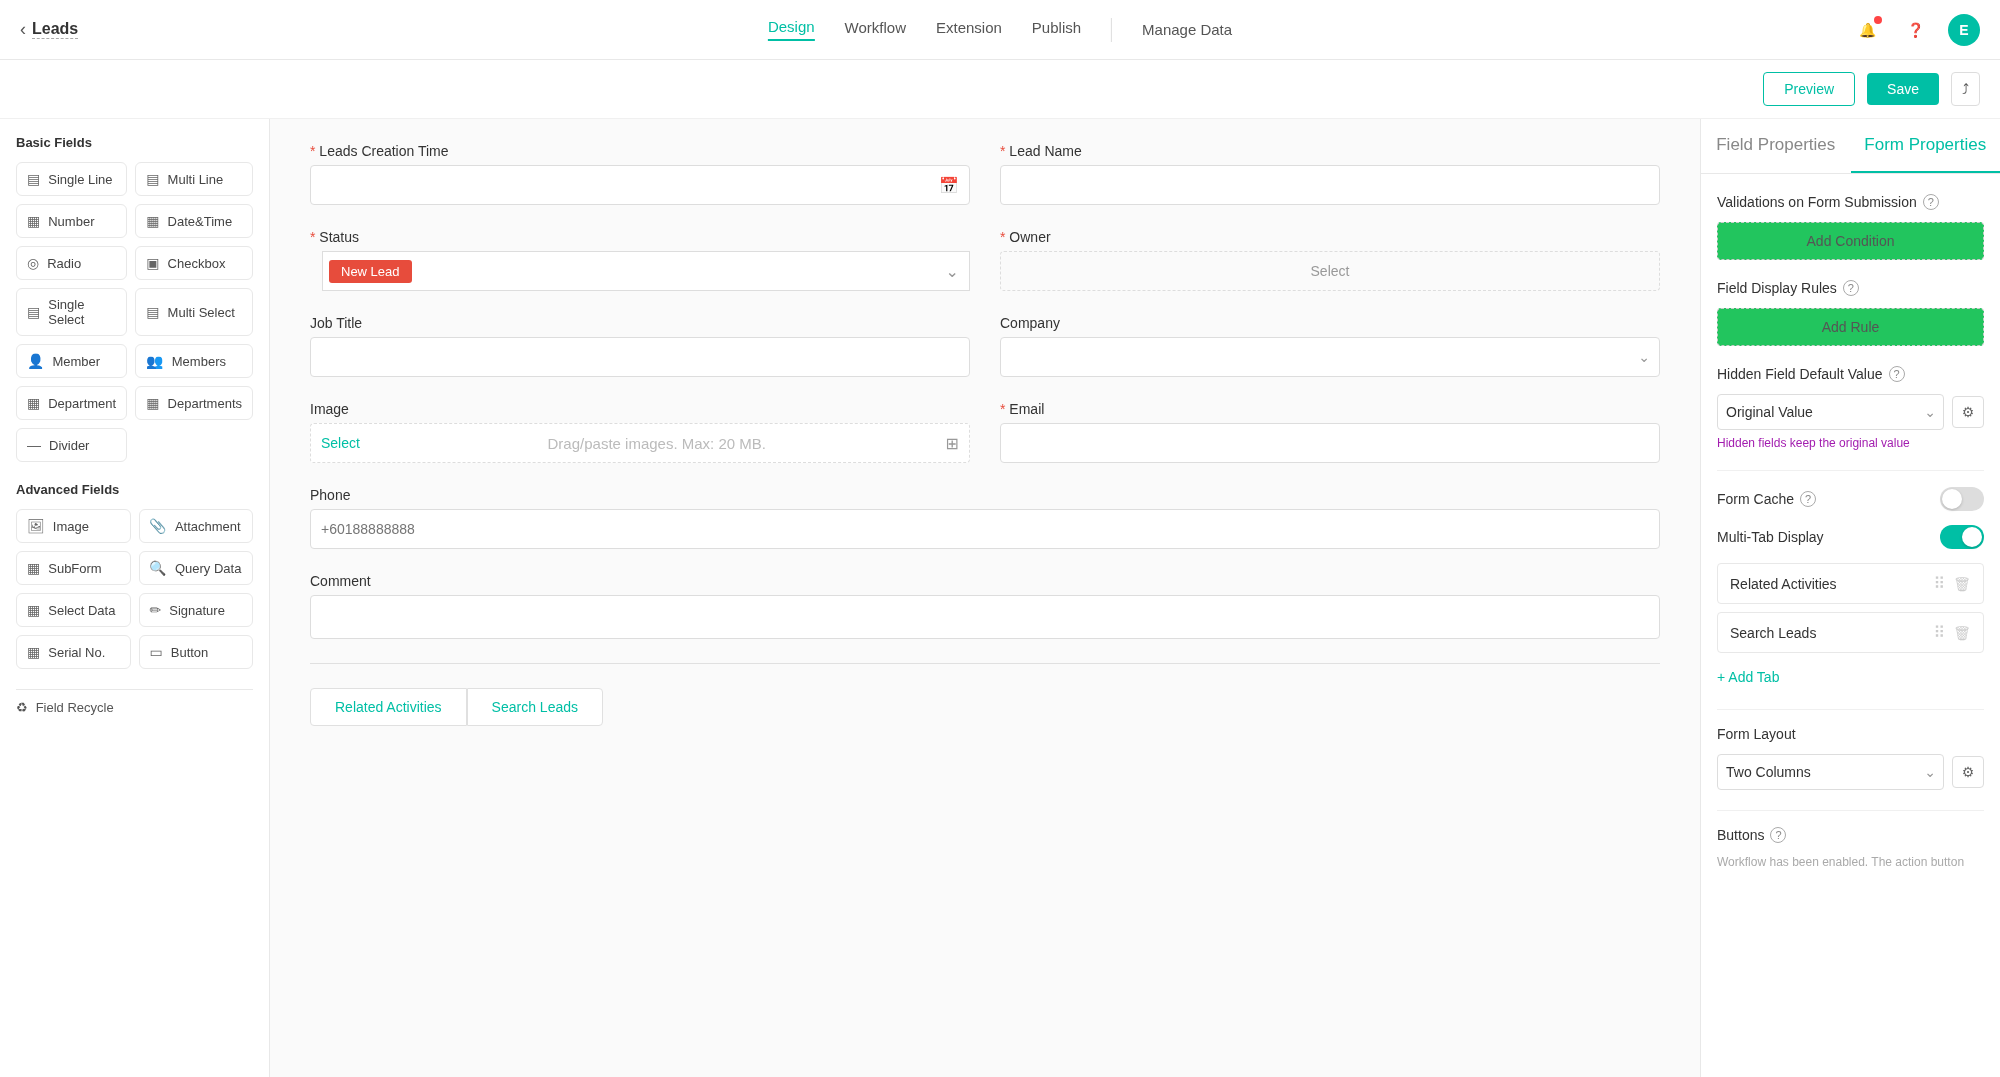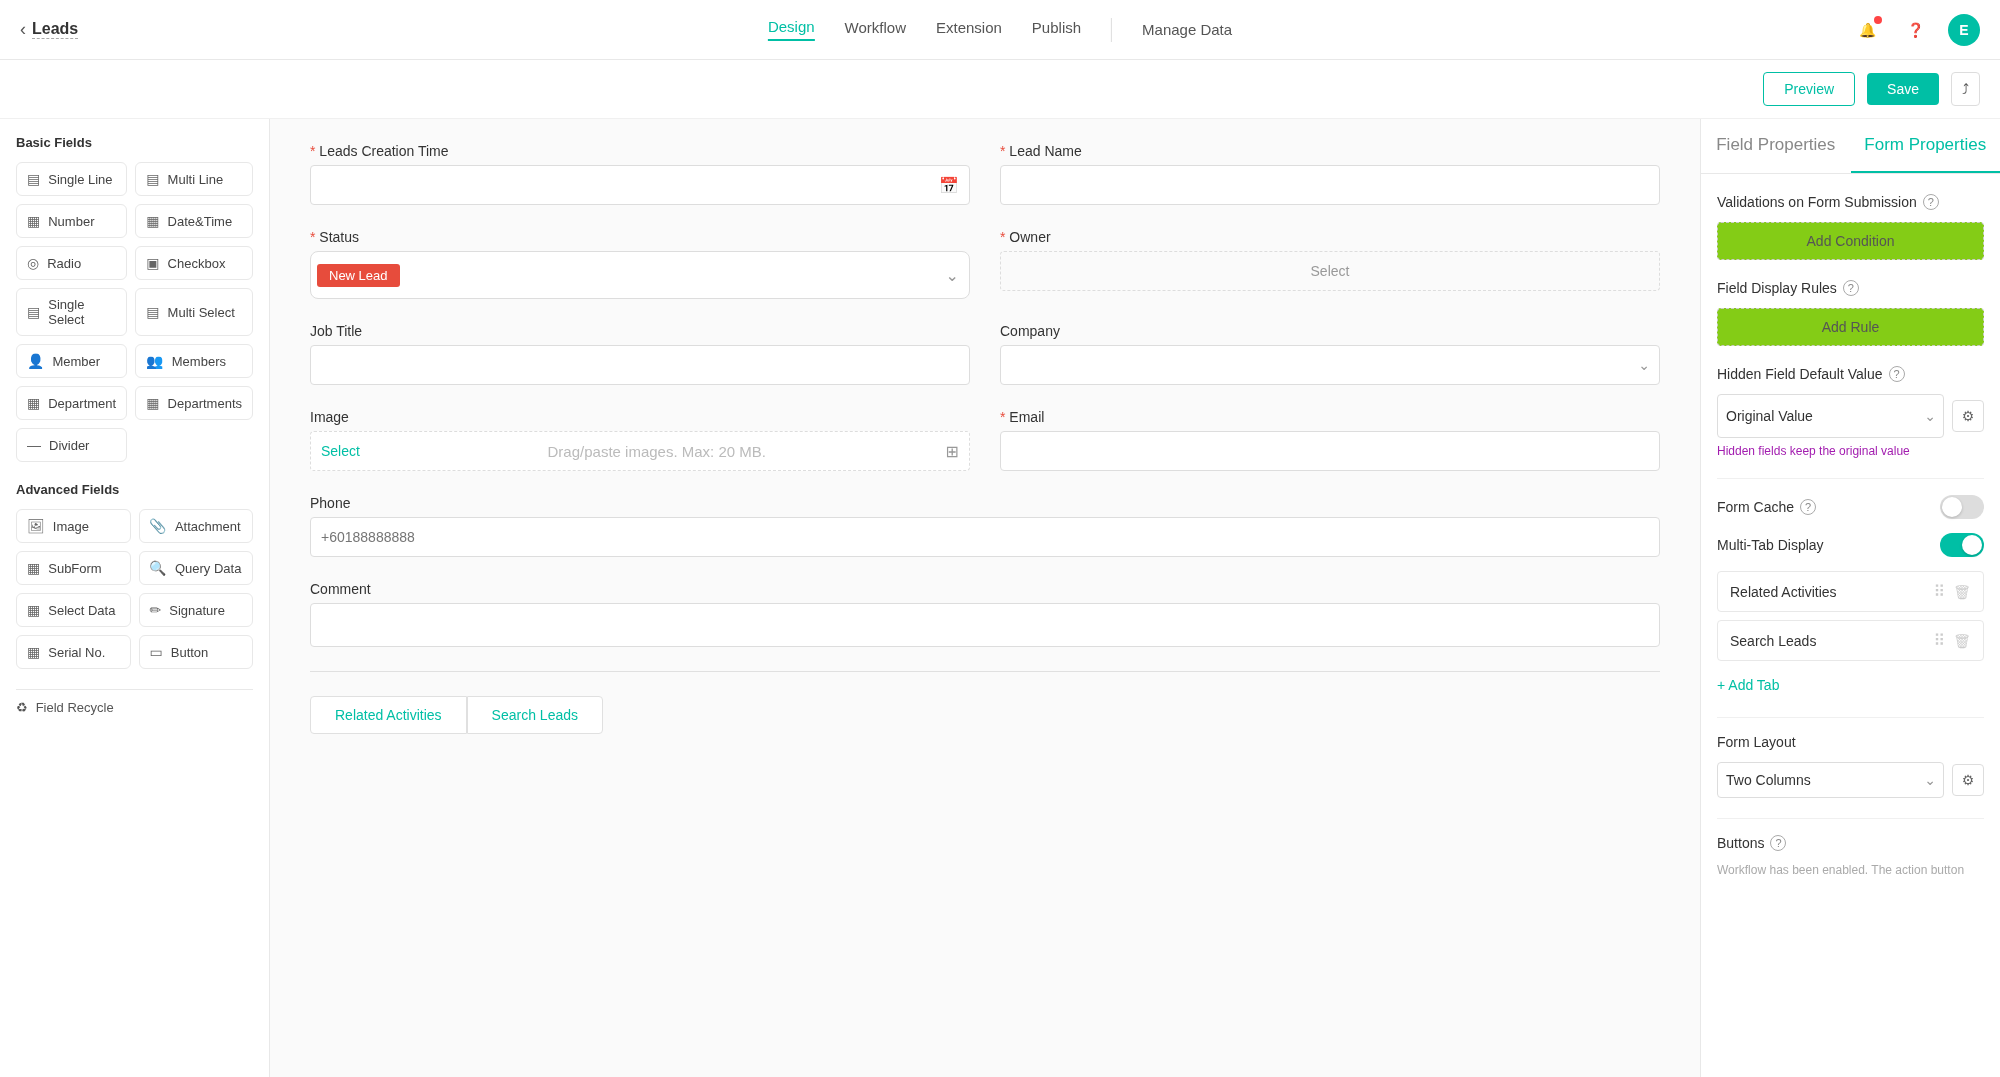--- a/index.html
+++ b/index.html
@@ -47,21 +47,21 @@
     .form-group { display: flex; flex-direction: column; gap: 6px; }
     .form-label { font-size: 14px; color: #333; }
     .form-input { width: 100%; height: 40px; border: 1px solid #ddd; border-radius: 4px; padding: 0 10px; font-size: 14px; color: #333; background: #fff; outline: none; }
     .form-input-date { display: flex; align-items: center; border: 1px solid #ddd; border-radius: 4px; background: #fff; }
     .form-input-date input { flex: 1; height: 40px; border: none; padding: 0 10px; font-size: 14px; outline: none; background: transparent; }
     .date-icon { padding: 0 10px; color: #999; font-size: 16px; }
     .form-select-wrapper { position: relative; }
     .form-select { width: 100%; height: 40px; border: 1px solid #ddd; border-radius: 4px; padding: 0 10px; font-size: 14px; appearance: none; background: #fff; color: #333; cursor: pointer; }
     .select-arrow { position: absolute; right: 10px; top: 50%; transform: translateY(-50%); color: #999; pointer-events: none; }
     .owner-select { width: 100%; height: 40px; border: 1px dashed #ddd; border-radius: 4px; display: flex; align-items: center; justify-content: center; color: #999; font-size: 14px; cursor: pointer; }
-    .status-select { display: flex; align-items: center; border: 1px solid #ddd; border-radius: 8px; background: #fff; height: 48px; overflow: hidden; }
+    .status-select { display: flex; align-items: center; border: 1px solid #ddd; border-radius: 0; background: #fff; height: 40px; overflow: hidden; margin-left: 12px; }
     .status-badge { background: #e74c3c; color: #fff; padding: 4px 12px; font-size: 13px; border-radius: 3px; margin: 4px 6px; white-space: nowrap; }
     .status-flex { flex: 1; }
     .status-arrow { padding: 0 10px; color: #999; font-size: 16px; }
     .image-upload { display: flex; align-items: center; border: 1px dashed #ddd; border-radius: 4px; height: 40px; padding: 0 10px; background: #fff; }
     .image-select-link { color: #00bfa5; font-size: 14px; margin-right: 8px; cursor: pointer; }
     .image-hint { color: #bbb; font-size: 15px; flex: 1; text-align: center; }
     .image-grid-icon { color: #999; font-size: 16px; cursor: pointer; }
     .form-divider { border: none; border-top: 1px solid #e0e0e0; margin: 16px 0 24px 0; }
     .form-tabs-row { display: flex; gap: 0; }
     .form-tab-btn { padding: 10px 24px; border: 1px solid #e0e0e0; background: #fff; color: #00bfa5; font-size: 14px; cursor: pointer; }
@@ -69,25 +69,25 @@
     .form-tab-btn:last-child { border-radius: 0 4px 4px 0; }
 
     
     .right-sidebar { width: 300px; border-left: 1px solid #e8e8e8; overflow-y: auto; flex-shrink: 0; background: #fff; }
     .right-tabs { display: flex; border-bottom: 1px solid #e8e8e8; }
     .right-tab { flex: 1; text-align: center; padding: 16px 0; font-size: 17px; cursor: pointer; color: #888; }
     .right-tab.active { color: #00bfa5; border-bottom: 2px solid #00bfa5; font-weight: 500; }
     .right-content { padding: 20px 16px; }
     .right-section-title { font-size: 14px; font-weight: 400; color: #333; margin-bottom: 12px; display: flex; align-items: center; gap: 6px; }
     .help-icon { width: 16px; height: 16px; border-radius: 50%; border: 1px solid #aaa; display: inline-flex; align-items: center; justify-content: center; font-size: 11px; color: #888; cursor: pointer; }
-    .add-btn { width: 100%; border: 1px dashed #ccc; background: #84cc16; color: #555; padding: 10px; border-radius: 4px; cursor: pointer; font-size: 14px; text-align: center; margin-bottom: 20px; }
+    .add-btn { width: 100%; border: 1px dashed #ccc; background: #22c55e; color: #555; padding: 10px; border-radius: 4px; cursor: pointer; font-size: 14px; text-align: center; margin-bottom: 20px; }
     .right-divider { border: none; border-top: 1px solid #f0f0f0; margin: 16px 0; }
     .hidden-field-section { margin-bottom: 20px; }
     .dropdown-row { display: flex; align-items: center; gap: 8px; }
-    .dropdown-select { flex: 1; height: 44px; border: 1px solid #ddd; border-radius: 4px; padding: 0 8px; font-size: 14px; appearance: none; background: #fff; color: #333; }
+    .dropdown-select { flex: 1; height: 36px; border: 1px solid #ddd; border-radius: 4px; padding: 0 8px; font-size: 14px; appearance: none; background: #fff; color: #333; }
     .dropdown-gear { width: 32px; height: 32px; border: 1px solid #ddd; border-radius: 4px; display: flex; align-items: center; justify-content: center; cursor: pointer; color: #666; }
     .hint-text { font-size: 12px; color: #a21caf; margin-top: 6px; }
     .toggle-row { display: flex; align-items: center; justify-content: space-between; margin-bottom: 14px; }
     .toggle-label { font-size: 14px; font-weight: 500; color: #333; display: flex; align-items: center; gap: 6px; }
     .toggle { width: 44px; height: 24px; border-radius: 12px; position: relative; cursor: pointer; }
     .toggle.off { background: #ddd; }
     .toggle.on { background: #00bfa5; }
     .toggle-knob { width: 20px; height: 20px; border-radius: 50%; background: #fff; position: absolute; top: 2px; transition: left 0.2s; box-shadow: 0 1px 3px rgba(0,0,0,0.2); }
     .toggle.off .toggle-knob { left: 2px; }
     .toggle.on .toggle-knob { left: 22px; }

